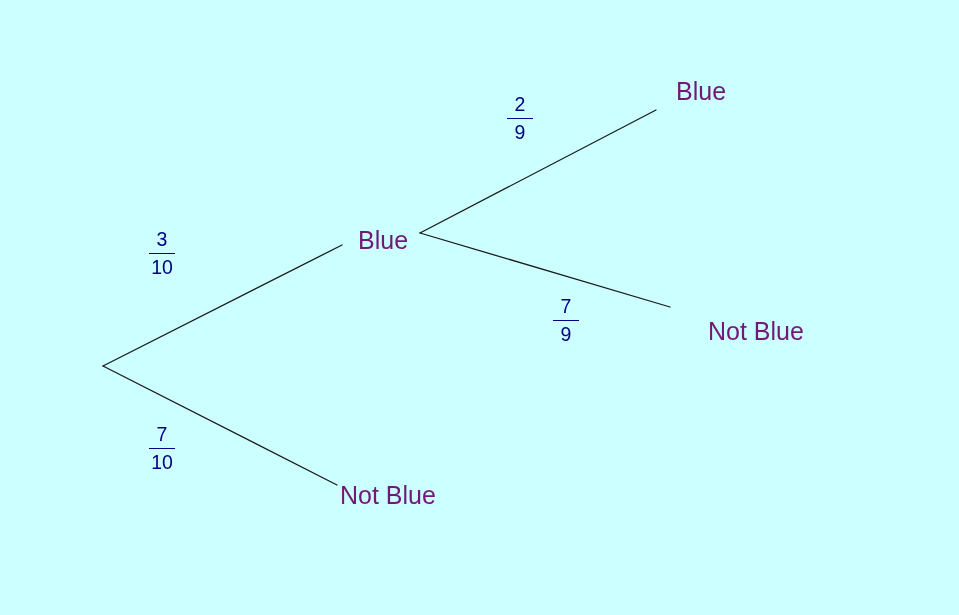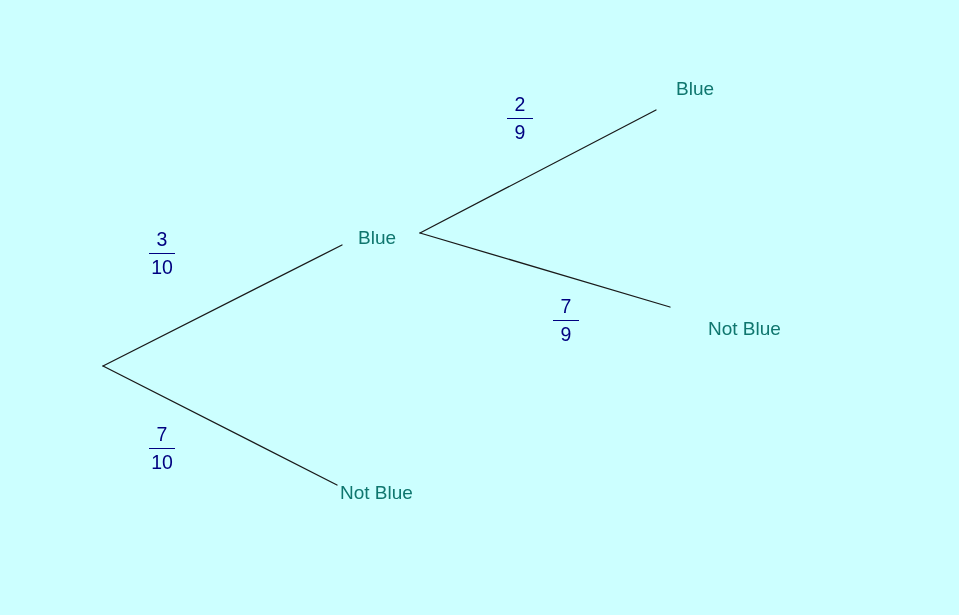--- a/index.html
+++ b/index.html
@@ -25,22 +25,22 @@
     height: 615px;
   }
   .branch-line {
     stroke: #1a1a1a;
     stroke-width: 1.3;
     fill: none;
     stroke-linecap: round;
   }
   .node-label {
     position: absolute;
-    color: #0f766e;
-    font-size: 19px;
+    color: #701a75;
+    font-size: 25px;
     font-family: "Liberation Sans", sans-serif;
     white-space: nowrap;
     line-height: 1;
   }
   .fraction {
     position: absolute;
     color: #000080;
     font-size: 19.5px;
     font-family: "Liberation Sans", sans-serif;
     text-align: center;

